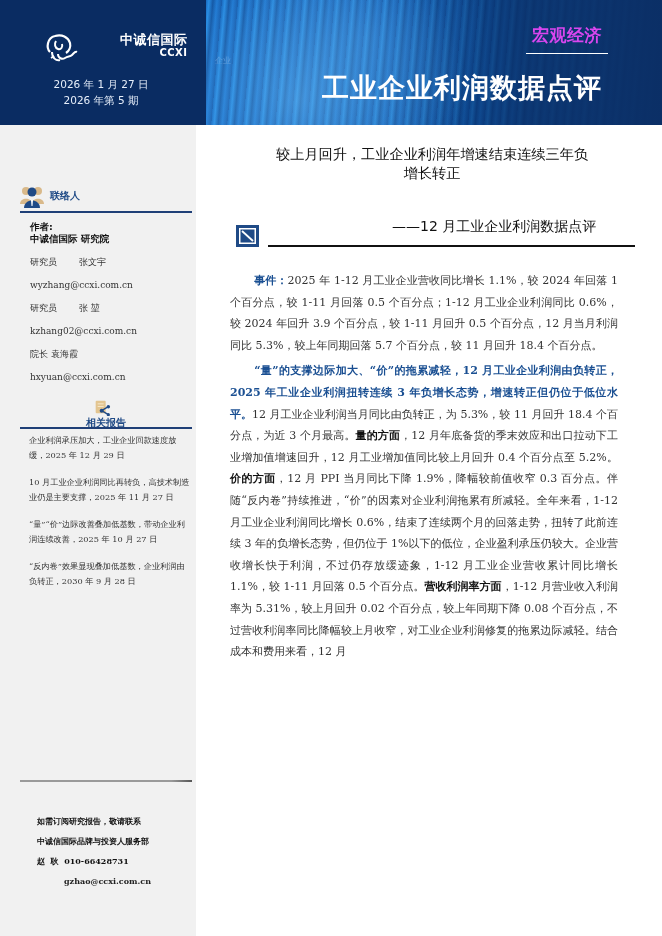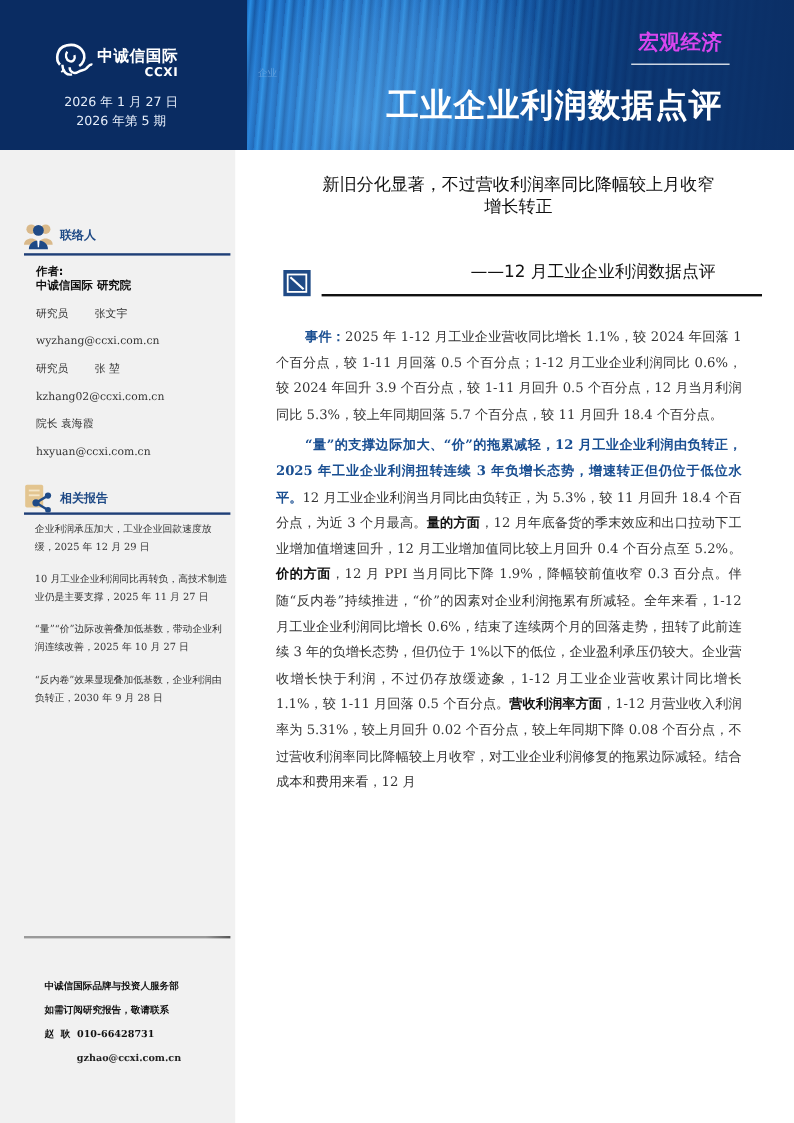--- a/index.html
+++ b/index.html
@@ -26,21 +26,21 @@
   .header .tech-bg::after {
     content: ""; position: absolute; inset: 0;
     background: radial-gradient(circle at 20% 80%, rgba(120,200,255,0.45) 0%, rgba(120,200,255,0) 45%),
                 radial-gradient(circle at 35% 30%, rgba(90,170,240,0.25) 0%, rgba(90,170,240,0) 40%);
   }
   .header .faint-text {
     position: absolute; left: 215px; top: 55px; font-size: 8px; color: #6ea7e0;
     font-family: "DejaVu Serif", serif; opacity: 0.8;
   }
   .logo {
-    position: absolute; left: 44px; top: 32px; height: 34px; display: flex; align-items: flex-end;
+    position: absolute; left: 44px; top: 32px; height: 34px; display: flex; align-items: flex-start; gap: 39px;
   }
   .logo .emblem { width: 34px; height: 32px; }
   .logo .text-wrap { margin-left: 3px; display: flex; flex-direction: column; align-items: flex-end; }
   .logo .cn { font-family: "DejaVu Sans", sans-serif; font-weight: bold; font-size: 13px; color: #fff; letter-spacing: 0.5px; line-height: 15px; }
   .logo .en { font-family: "DejaVu Sans", sans-serif; font-weight: bold; font-size: 10px; color: #fff; line-height: 11px; letter-spacing: 0.5px; }
   .date-line {
     position: absolute; width: 206px; left: -2px; text-align: center; color: #e6eefa;
     font-family: "DejaVu Sans", "Liberation Sans", sans-serif; font-size: 10.5px;
   }
   .date-line.d1 { top: 78px; }
@@ -159,21 +159,21 @@
     <span>研究员</span><span class="gap"></span><span>张 堃</span>
   </div>
   <div class="row">kzhang02@ccxi.com.cn</div>
 
   <div class="row">
     <span>院长</span>&nbsp;<span>袁海霞</span>
   </div>
   <div class="row">hxyuan@ccxi.com.cn</div>
 </div>
 
-<div class="side-head" style="top:400px;">
+<div class="side-head" style="top:400px;flex-direction:column;">
   <svg class="ico" viewBox="0 0 24 24">
     <rect x="1" y="1" width="15" height="19" rx="1.5" fill="#e3c590"></rect>
     <rect x="4" y="5" width="9" height="1.5" fill="#f5e6c8"></rect>
     <rect x="4" y="9" width="9" height="1.5" fill="#f5e6c8"></rect>
     <line x1="10" y1="16" x2="20" y2="10" stroke="#1f4a86" stroke-width="2"></line>
     <line x1="10" y1="16" x2="20" y2="22" stroke="#1f4a86" stroke-width="2"></line>
     <circle cx="10" cy="16" r="3" fill="#1f4a86"></circle>
     <circle cx="20" cy="10" r="2.6" fill="#1f4a86"></circle>
     <circle cx="20" cy="22" r="2.4" fill="#1f4a86"></circle>
   </svg>
@@ -184,28 +184,28 @@
 <div class="related">
   <div class="item">企业利润承压加大，工业企业回款速度放缓，2025 年 12 月 29 日</div>
   <div class="item">10 月工业企业利润同比再转负，高技术制造业仍是主要支撑，2025 年 11 月 27 日</div>
   <div class="item">“量”“价”边际改善叠加低基数，带动企业利润连续改善，2025 年 10 月 27 日</div>
   <div class="item">“反内卷”效果显现叠加低基数，企业利润由负转正，2030 年 9 月 28 日</div>
 </div>
 
 <div class="side-bottom-rule"></div>
 
 <div class="contact-block">
+  <div class="line">如需订阅研究报告，敬请联系</div>
   <div class="line">中诚信国际品牌与投资人服务部</div>
-  <div class="line">如需订阅研究报告，敬请联系</div>
   <div class="line" style="white-space:pre;">赵  耿  010-66428731</div>
   <div class="email">gzhao@ccxi.com.cn</div>
 </div>
 
 <div class="headline">
-  <div>新旧分化显著，不过营收利润率同比降幅较上月收窄</div>
+  <div>较上月回升，工业企业利润年增速结束连续三年负</div>
   <div>增长转正</div>
 </div>
 
 <svg class="doc-icon" viewBox="0 0 23 22">
   <rect x="0" y="0" width="23" height="22" fill="#1f4a86"></rect>
   <rect x="3" y="3" width="17" height="16" fill="#ffffff"></rect>
   <rect x="4.5" y="4.5" width="14" height="13" fill="#1f4a86"></rect>
   <line x1="6" y1="6" x2="17" y2="16" stroke="#fff" stroke-width="1.8"></line>
 </svg>
 <div class="subtitle">——12 月工业企业利润数据点评</div>

